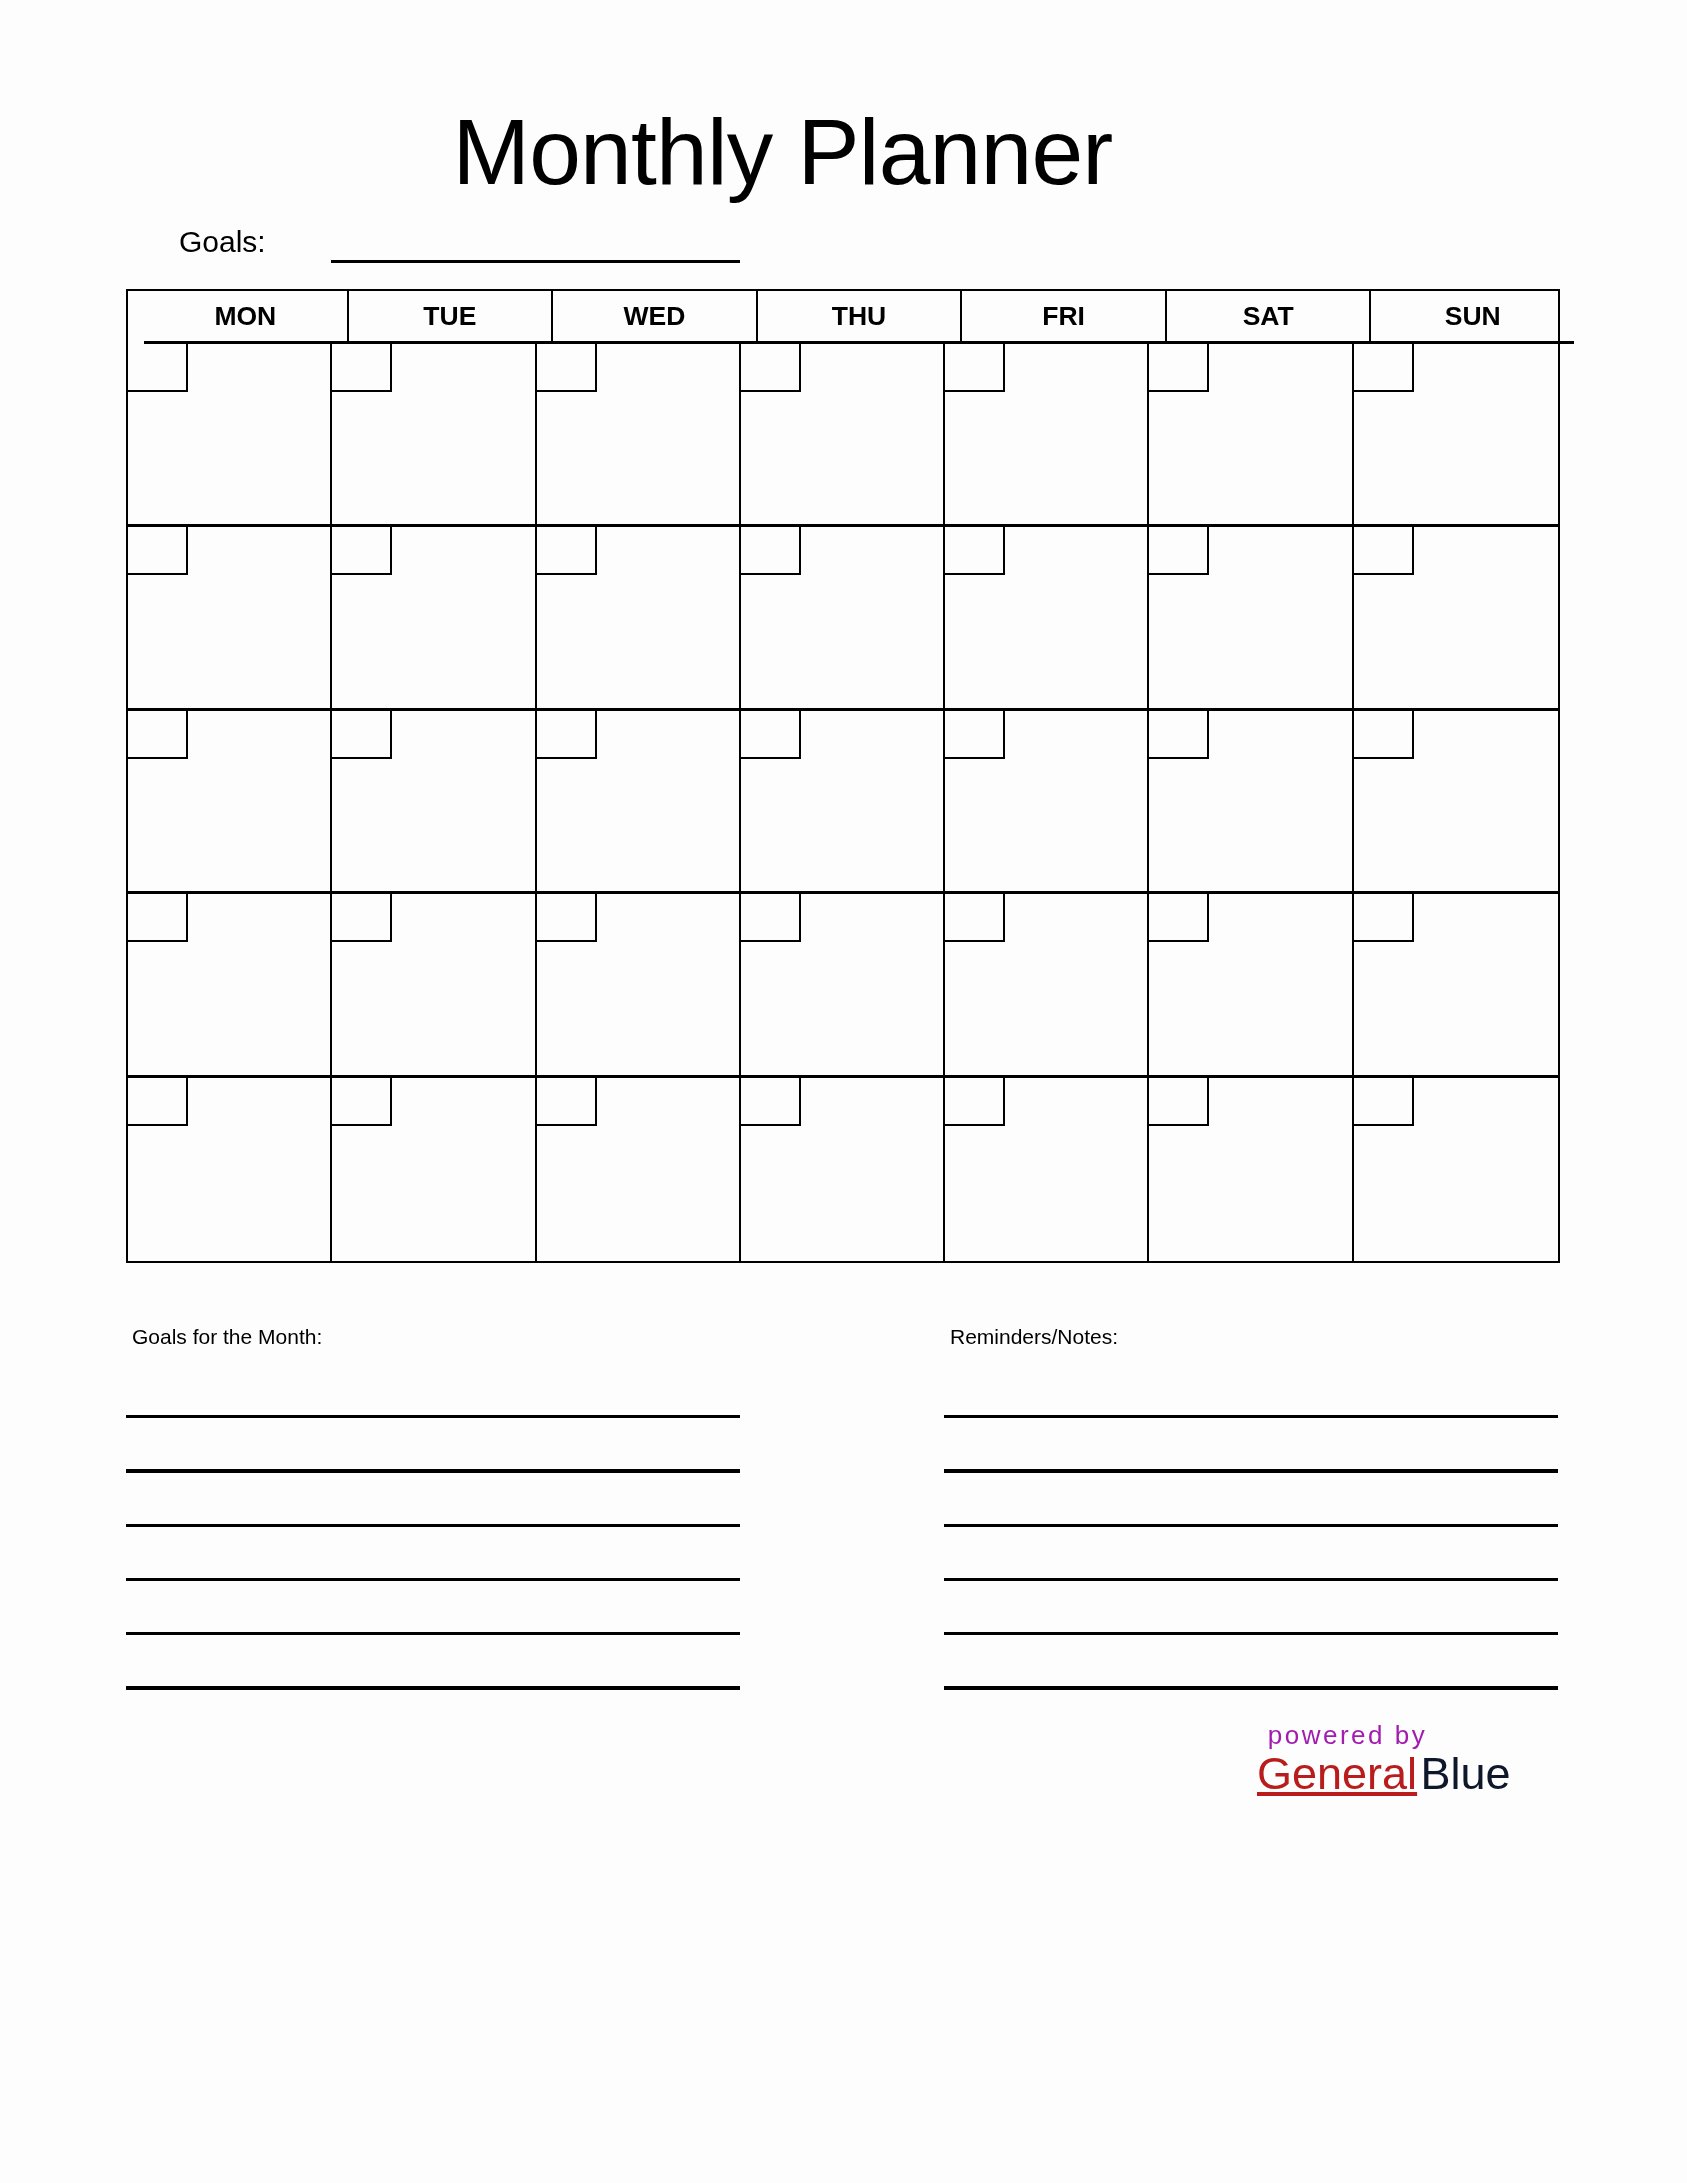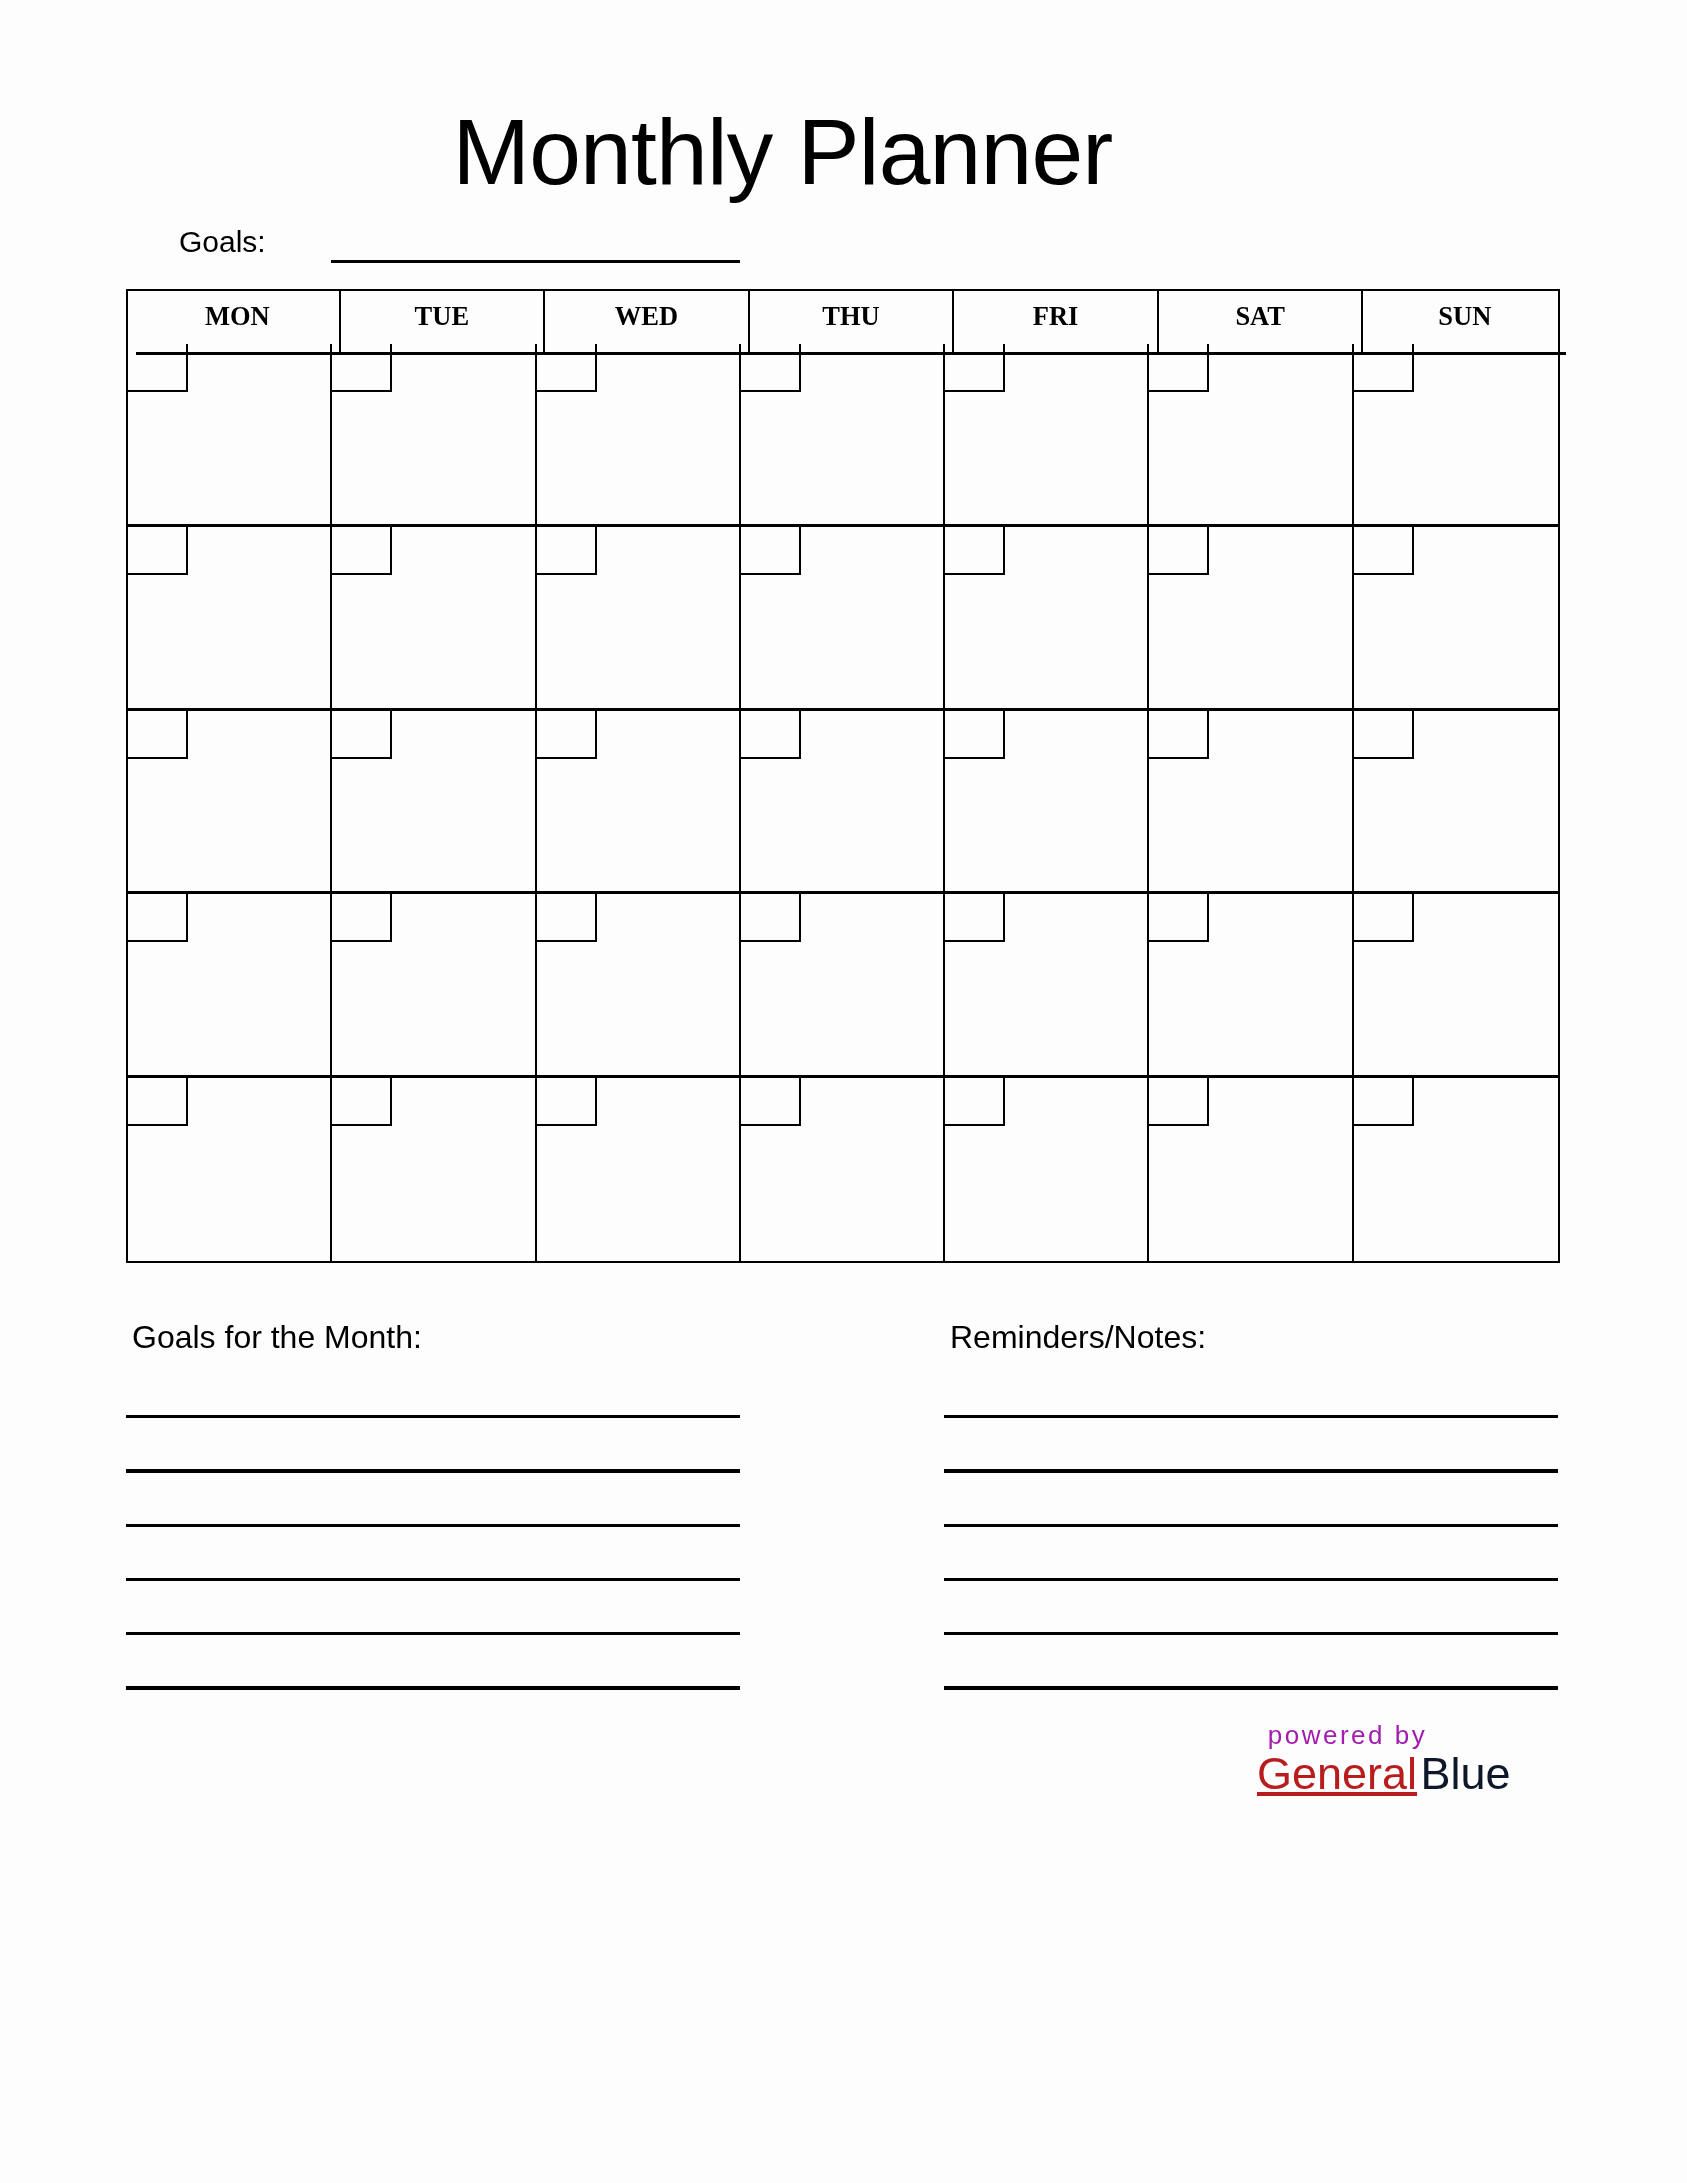--- a/index.html
+++ b/index.html
@@ -4,33 +4,33 @@
 <style>
   html, body { margin: 0; padding: 0; background: #fdfdfd; }
   body { width: 1687px; height: 2183px; position: relative; overflow: hidden;
          font-family: "Liberation Sans", "DejaVu Sans", sans-serif; color: #000; }
   .title { position: absolute; left: 0; width: 1565px; top: 98px; text-align: center;
            font-size: 93px; line-height: 108px; font-weight: normal; letter-spacing: -0.8px; }
   .month-label { position: absolute; left: 179px; top: 222px; font-size: 30px; line-height: 40px; }
   .month-line { position: absolute; left: 331px; top: 260px; width: 409px; height: 3.3px; background: #000; }
   .cal { position: absolute; left: 126px; top: 289px; width: 1434px; height: 974px;
          border: 2.5px solid #000; box-sizing: border-box; }
-  .cal-head { position: absolute; left: 8px; top: 0; width: 100%; height: 64px;
-              display: flex; border-bottom: 3.3px solid #000; box-sizing: border-box; font-family: Liberation Serif, serif; }
+  .cal-head { position: absolute; left: 16px; top: 0; width: 100%; height: 53px;
+              display: flex; border-bottom: 3.3px solid #000; box-sizing: border-box; }
   .cal-head .dh { flex: 1; text-align: center; font-weight: bold; font-size: 26.5px;
                   line-height: 50px; border-right: 2.5px solid #000; box-sizing: border-box; }
   .cal-head .dh:last-child { border-right: none; }
   .cal-body { position: absolute; left: 0; top: 53px; width: 100%; bottom: 0;
               display: grid; grid-template-columns: repeat(7, 1fr); grid-template-rows: repeat(5, 1fr); }
   .cell { position: relative; border-right: 2.5px solid #000; border-bottom: 3.3px solid #000; box-sizing: border-box; }
   .cell:nth-child(7n) { border-right: none; }
   .cell.lastrow { border-bottom: none; }
   .datebox { position: absolute; left: 0; top: 0; width: 60px; height: 48px;
              border-right: 2.5px solid #000; border-bottom: 2.5px solid #000; box-sizing: border-box; }
-  .section-label { position: absolute; top: 1317px; font-size: 32px; line-height: 40px; text-align: center; }
+  .section-label { position: absolute; top: 1317px; font-size: 21px; line-height: 40px; text-align: center; }
   .goals-label { left: 132px; }
   .notes-label { left: 950px; }
   .lines { position: absolute; width: 614px; }
   .goals-lines { left: 126px; top: 1415px; }
   .notes-lines { left: 944px; top: 1415px; }
   .wline { height: 3.3px; background: #000; margin-bottom: 51px; }
   .brand { position: absolute; left: 1257px; top: 1720px; width: 314px; }
   .powered { position: absolute; left: 10.8px; top: 0; font-size: 26px; color: #a21caf; letter-spacing: 2.5px; }
   .logo { position: absolute; left: 0; top: 28px; font-size: 45px; white-space: nowrap; }
   .logo .g { color: #b91c1c; text-decoration: underline; }

